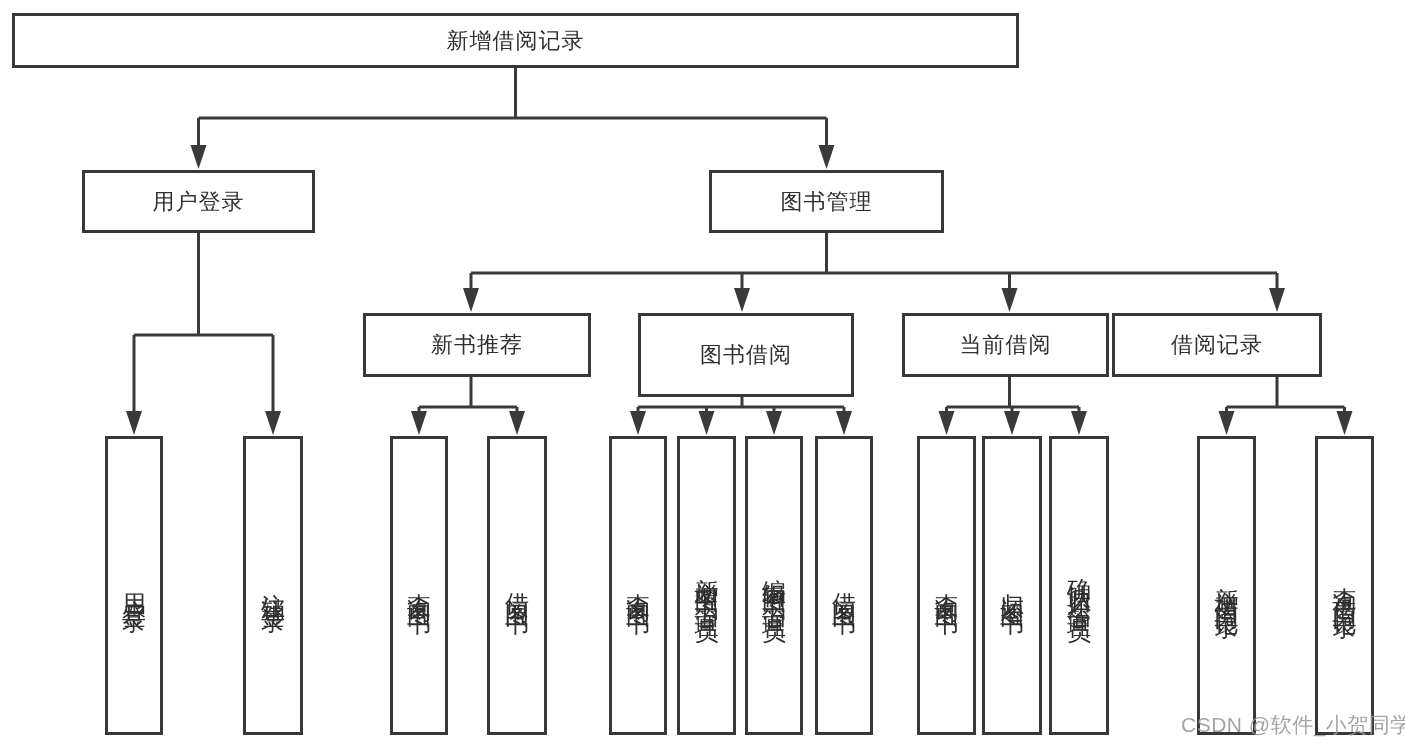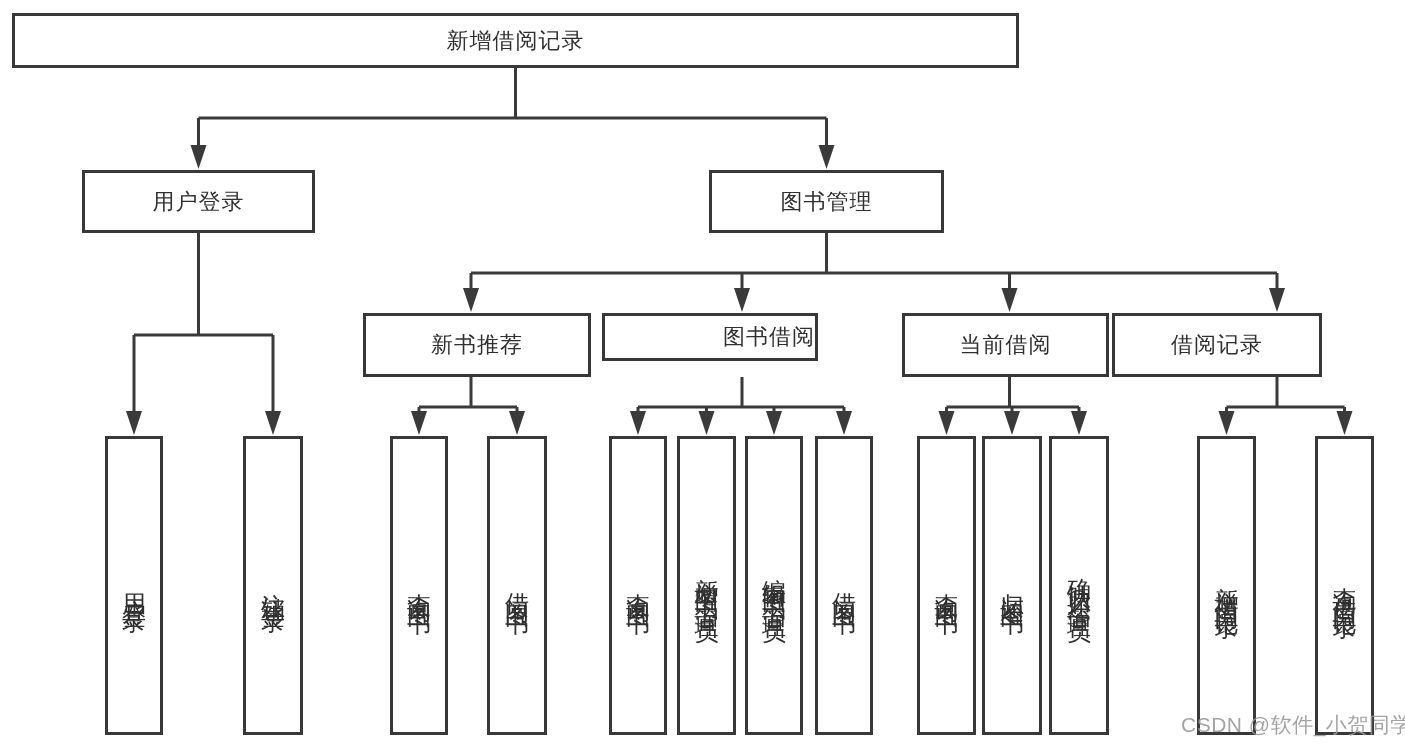--- a/index.html
+++ b/index.html
@@ -83,21 +83,21 @@
       </div>
       <div class="node h" style="left: 82px; top: 170px; width: 233px; height: 63px;">
         <span class="label">用户登录</span>
       </div>
       <div class="node h" style="left: 709px; top: 170px; width: 235px; height: 63px;">
         <span class="label">图书管理</span>
       </div>
       <div class="node h" style="left: 363px; top: 313px; width: 228px; height: 64px;">
         <span class="label">新书推荐</span>
       </div>
-      <div class="node h" style="left: 602px; top: 313px; width: 216px; height: 48px; justify-content: flex-end;">
+      <div class="node h" style="left: 638px; top: 313px; width: 216px; height: 84px;">
         <span class="label">图书借阅</span>
       </div>
       <div class="node h" style="left: 902px; top: 313px; width: 207px; height: 64px;">
         <span class="label">当前借阅</span>
       </div>
       <div class="node h" style="left: 1112px; top: 313px; width: 210px; height: 64px;">
         <span class="label">借阅记录</span>
       </div>
       <div class="node v" style="left: 105px; top: 436px; width: 58px; height: 299px;">
         <span class="label">用户登录</span>

